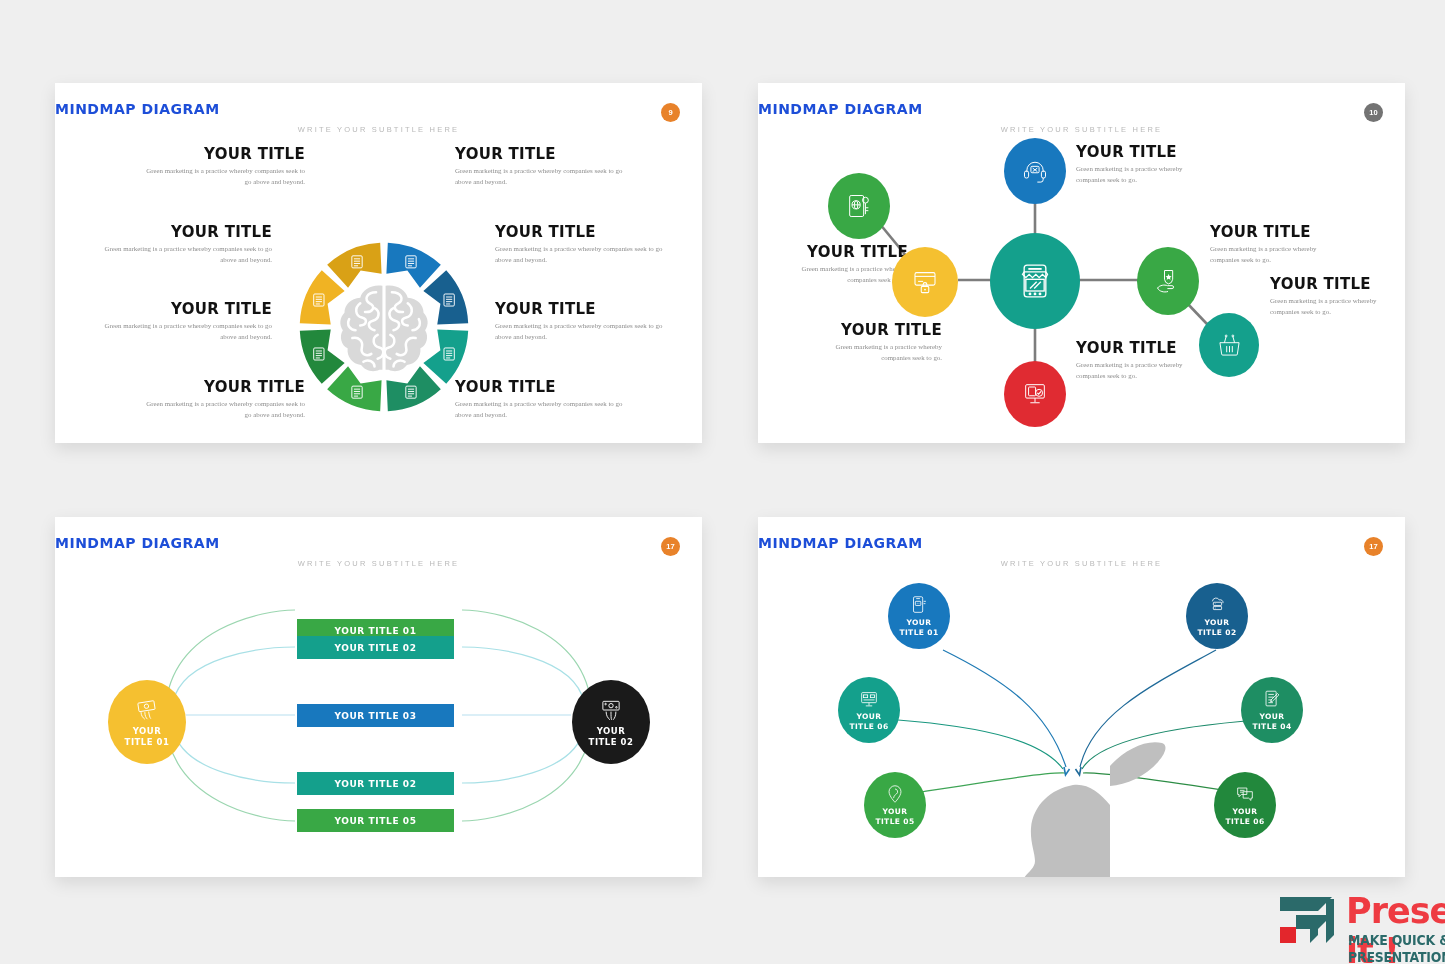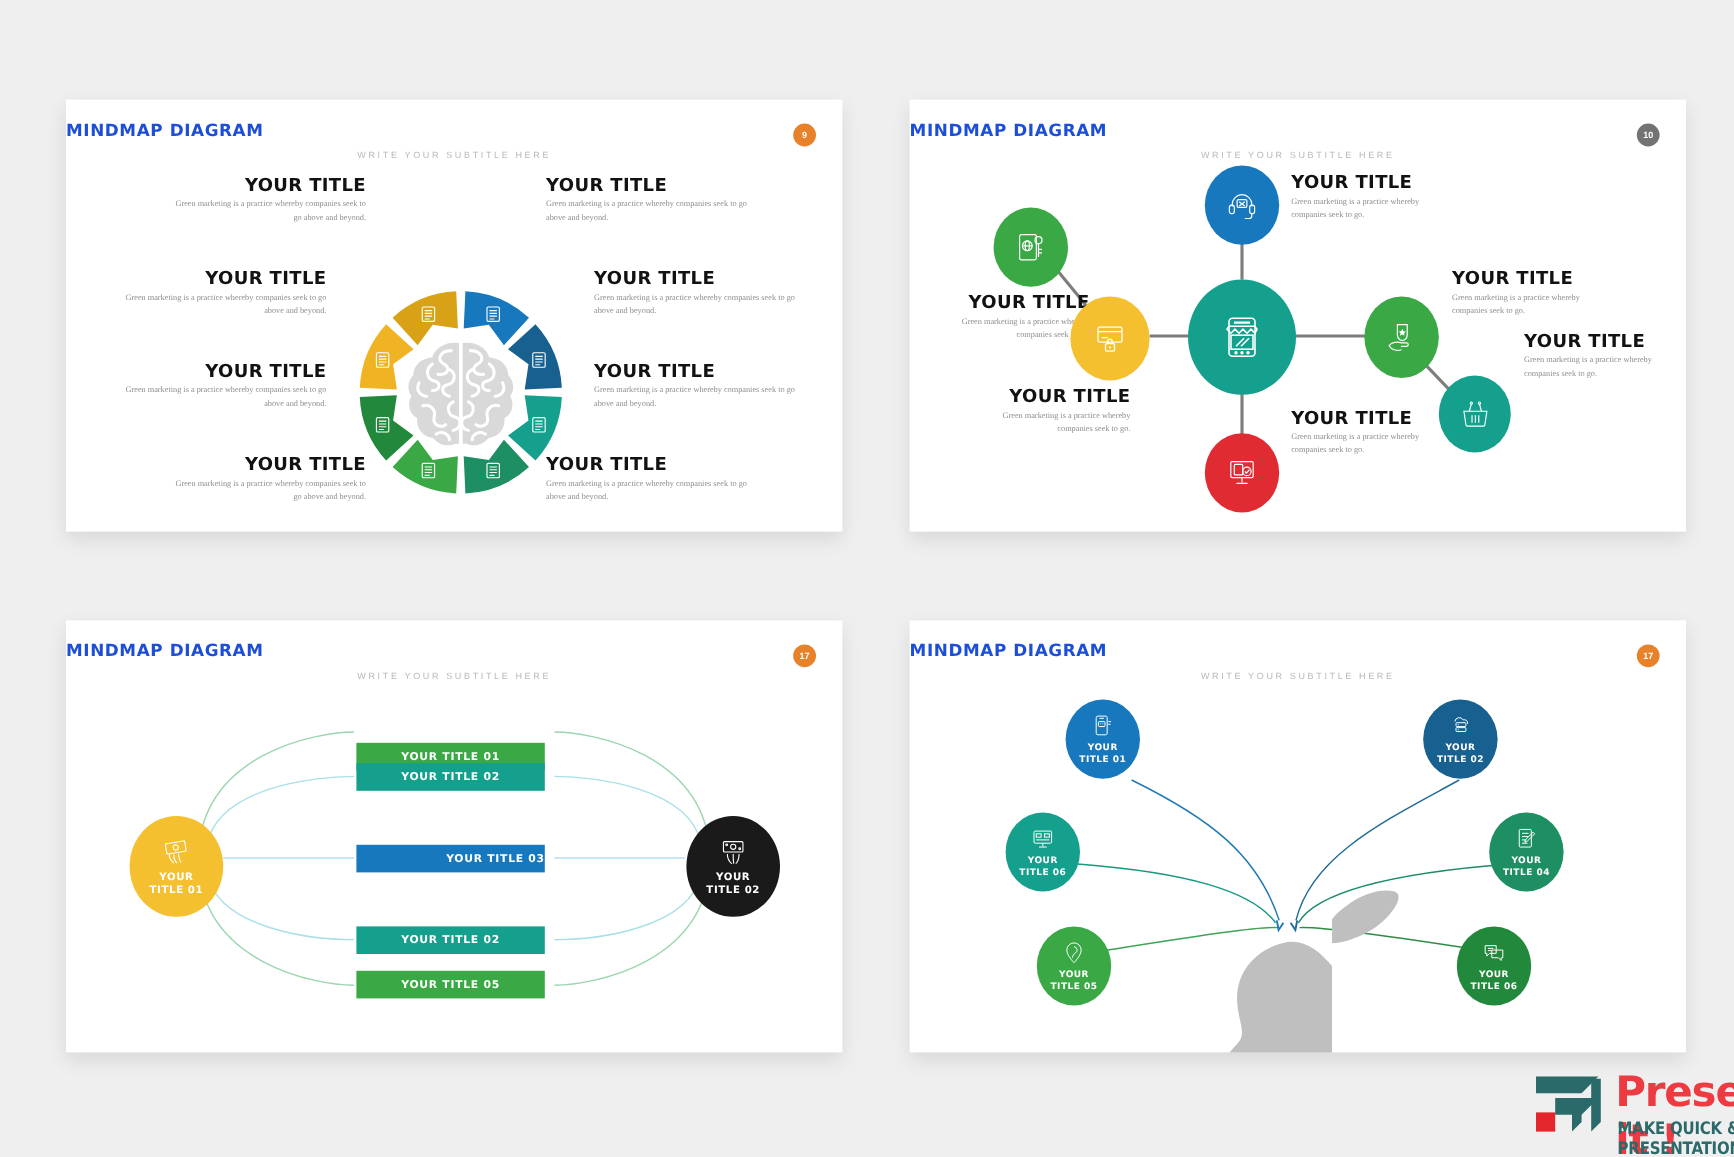--- a/index.html
+++ b/index.html
@@ -394,21 +394,21 @@
       <path d="M537 199 C535 287 437 304 407 304" stroke="#9bd6b0"></path>
     </g>
   </svg>
 
   <div class="bar" style="left: 242px; top: 82px; background: rgb(57, 168, 69); margin-top: 20px;">
       <span>YOUR TITLE 01</span>
     </div>
   <div class="bar" style="left: 242px; top: 119px; background: rgb(20, 160, 140);">
       <span>YOUR TITLE 02</span>
     </div>
-  <div class="bar" style="left: 242px; top: 187px; background: rgb(24, 120, 190); justify-content: flex-end;">
+  <div class="bar" style="left: 242px; top: 187px; background: rgb(24, 120, 190);">
       <span>YOUR TITLE 03</span>
     </div>
   <div class="bar" style="left: 242px; top: 255px; background: rgb(20, 160, 140);">
       <span>YOUR TITLE 02</span>
     </div>
   <div class="bar" style="left: 242px; top: 292px; background: rgb(57, 168, 69);">
       <span>YOUR TITLE 05</span>
     </div>
 
   <div class="endnode" id="s3left" style="left: 53px; top: 163px; width: 78px; height: 84px; background: rgb(245, 192, 48);">

